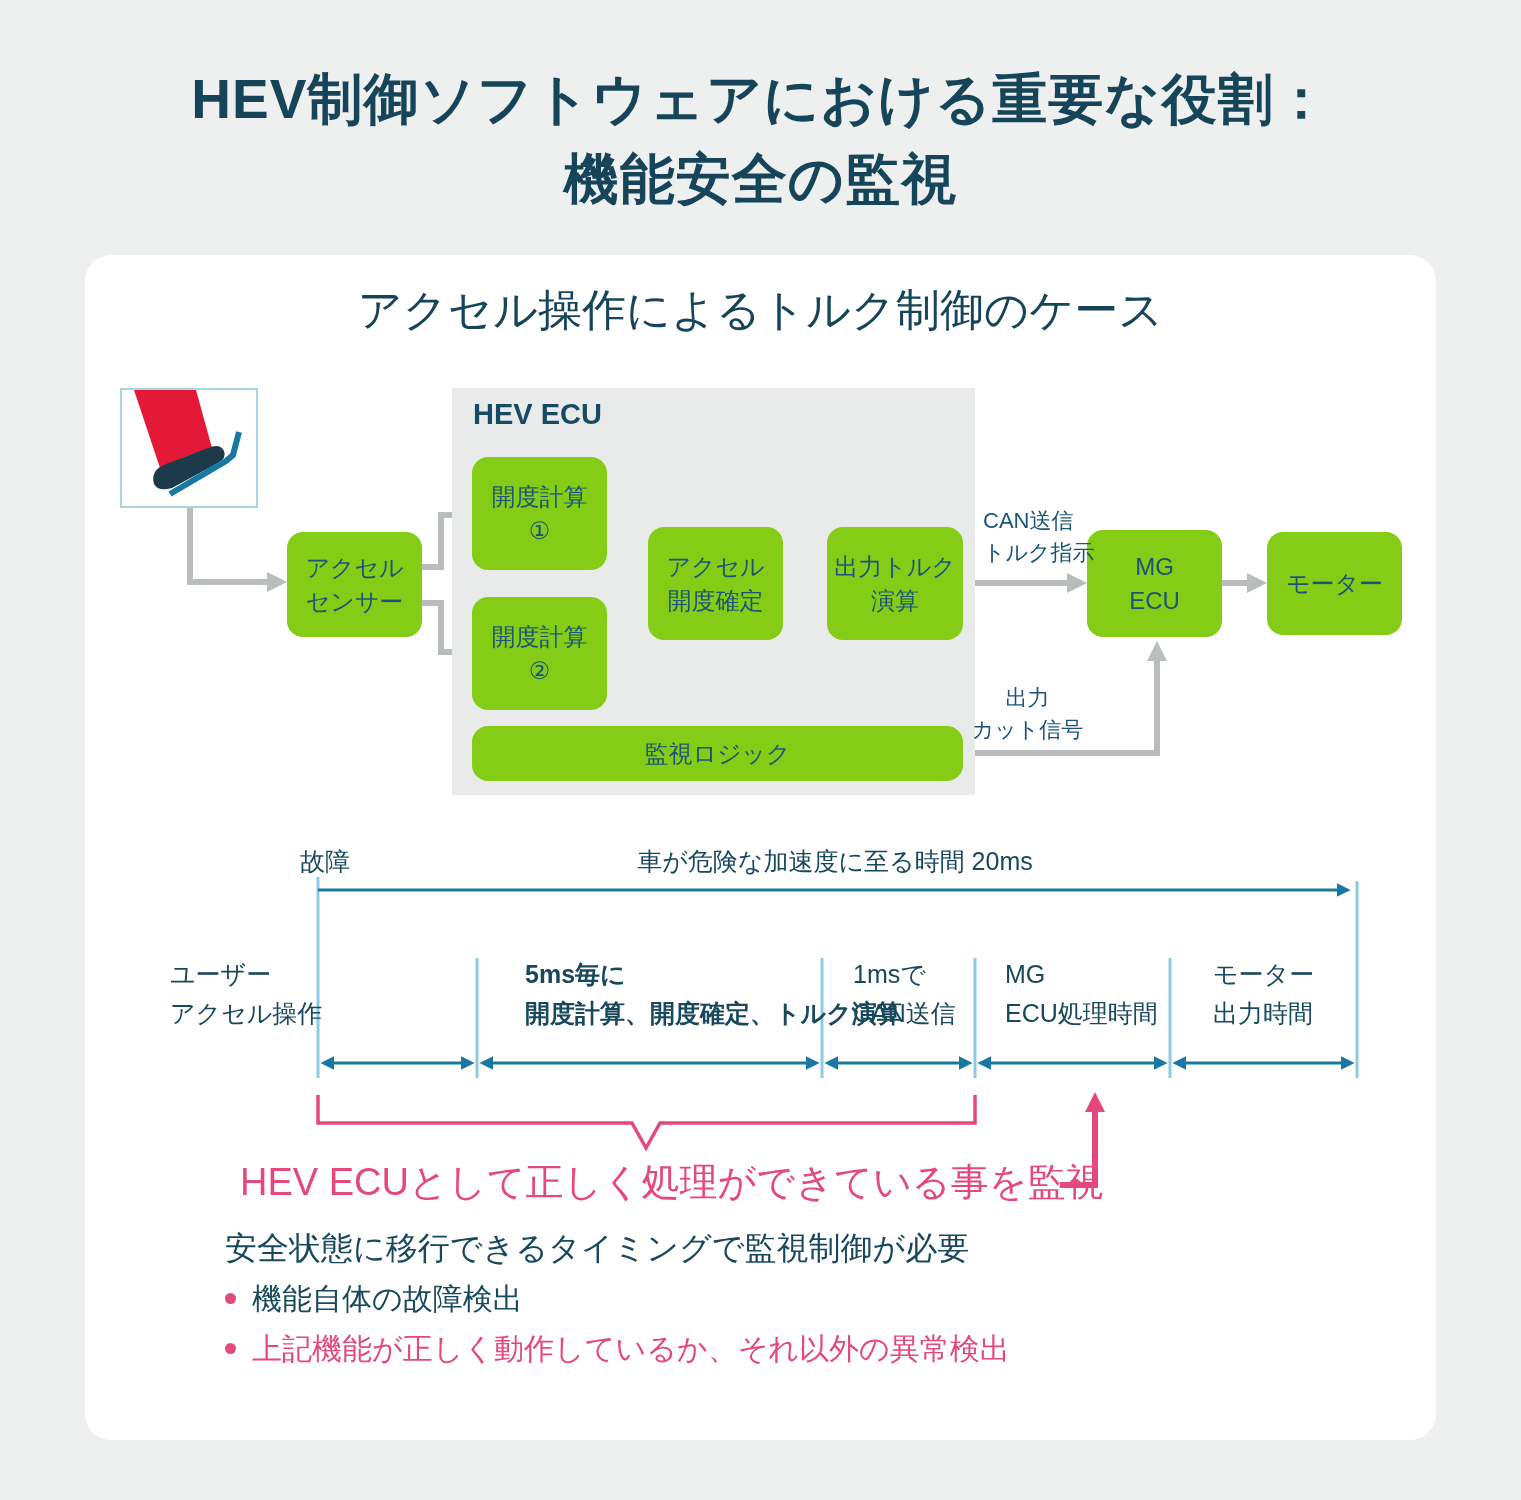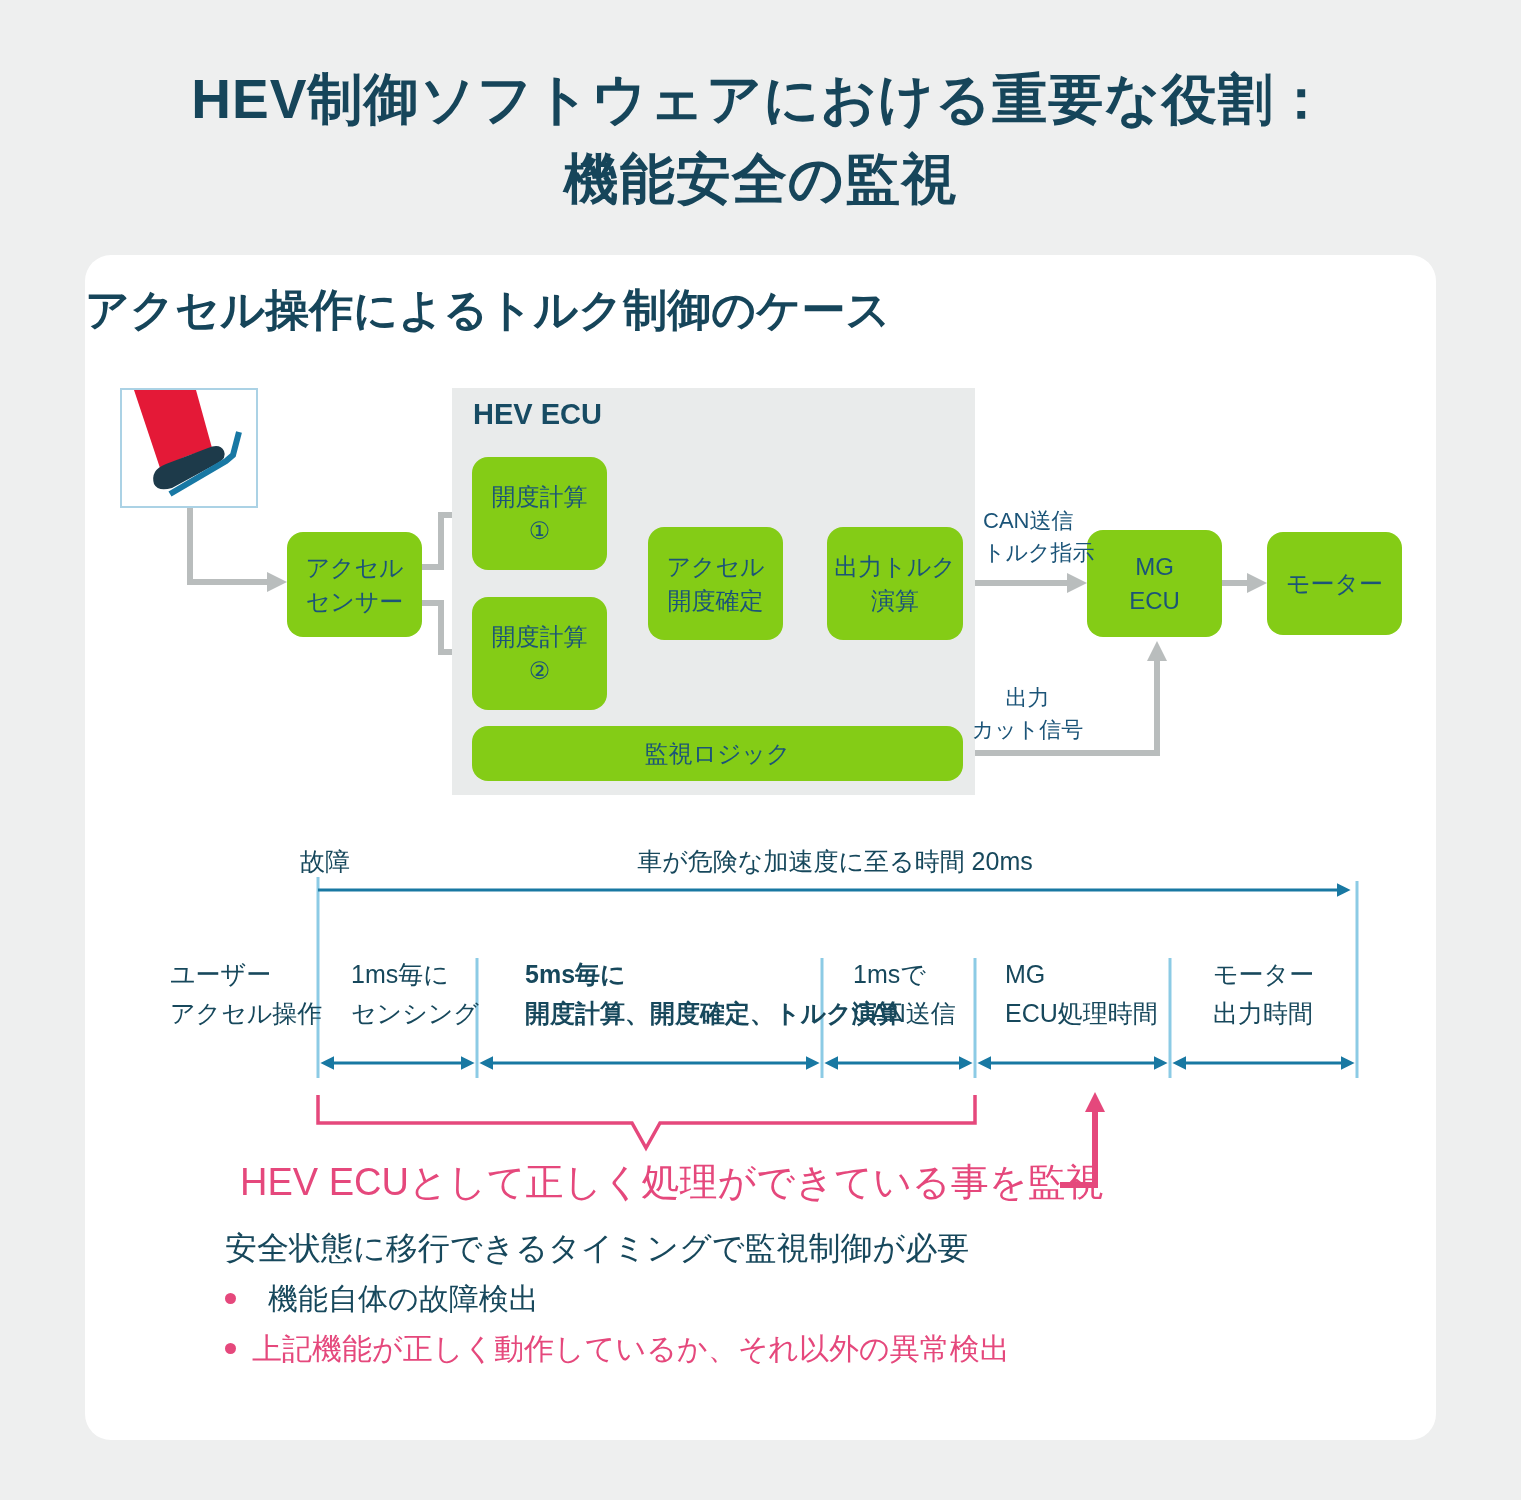--- a/index.html
+++ b/index.html
@@ -15,21 +15,21 @@
     position:absolute; top:52px; left:0; width:1521px;
     text-align:center; font-size:55px; font-weight:700;
     color:#16455a; line-height:1.45; letter-spacing:1px;margin-top:8px;
   }
   .card {
     position:absolute; left:85px; top:255px; width:1351px; height:1185px;
     background:#ffffff; border-radius:26px;
   }
   .subtitle {
     position:absolute; top:26px; left:0; width:1351px;
-    text-align:left; font-size:44px; font-weight:700; color:#16455a;
+    text-align:center; font-size:44px; font-weight:400; color:#16455a;
   }
   .overlay { position:absolute; left:0; top:0; width:1351px; height:1185px; pointer-events:none; }
   .pedal-frame {
     position:absolute; left:35px; top:133px; width:138px; height:120px;
     background:#ffffff; border:2px solid #abd2e5;
   }
   .hev-region {
     position:absolute; left:367px; top:133px; width:523px; height:407px;
     background:#e9ebeb;
   }
@@ -76,21 +76,21 @@
     font-size:32px; color:#17485c;
   }
   .bullet-row {
     position:absolute; left:140px; display:flex; align-items:flex-start;
     font-size:30px; line-height:1.35;
   }
   .bullet-row .dot {
     width:11px; height:11px; border-radius:50%;
     background:#e5487c; margin:14px 16px 0 0; flex:0 0 auto;
   }
-  .row1 { top:1024px; color:#17485c;gap:16px; }
+  .row1 { top:1024px; color:#17485c; }
   .row2 { top:1074px; color:#e5487c; }
 </style>
 </head>
 <body>
 
 <h1 class="title"><span>HEV制御ソフトウェアにおける重要な役割：</span><br><span>機能安全の監視</span></h1>
 
 <div class="card">
 
   <h2 class="subtitle">アクセル操作によるトルク制御のケース</h2>
@@ -174,22 +174,20 @@
 
   <div class="flow-label l-can">CAN送信
 トルク指示</div>
   <div class="flow-label l-cut">出力
 カット信号</div>
 
   <div class="tl-label t-fault">故障</div>
   <div class="tl-label t-duration">車が危険な加速度に至る時間 20ms</div>
   <div class="tl-label t-user">ユーザー
 アクセル操作</div>
-  <div class="tl-label t-seg0">1ms毎に
-センシング</div>
   <div class="tl-label t-seg1">5ms毎に
 開度計算、開度確定、トルク演算</div>
   <div class="tl-label t-seg2">1msで
 CAN送信</div>
   <div class="tl-label t-seg3">MG
 ECU処理時間</div>
   <div class="tl-label t-seg4">モーター
 出力時間</div>
 
   <div class="monitor-headline">HEV ECUとして正しく処理ができている事を監視</div>

